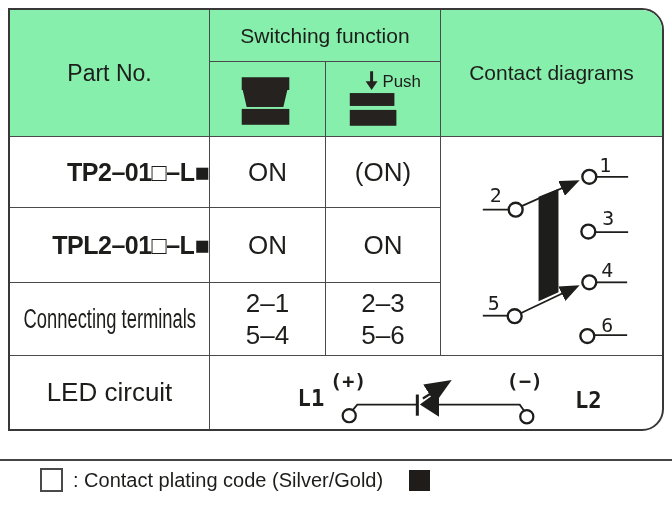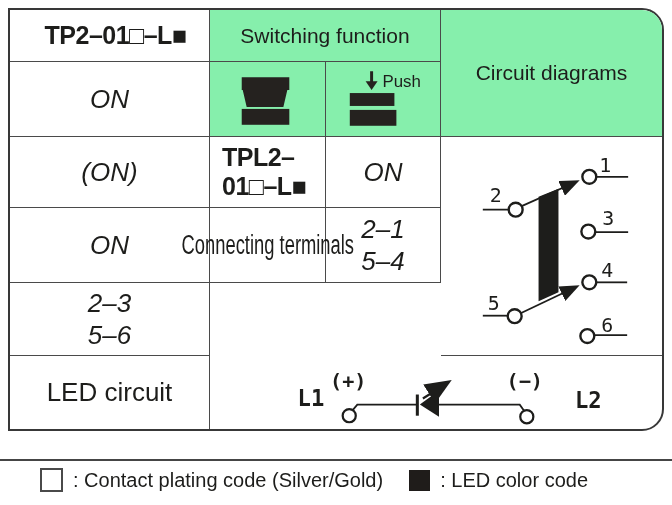--- a/index.html
+++ b/index.html
@@ -21,47 +21,50 @@
     box-sizing:border-box;
   }
   .hd{background:#86efac;}
   .no-br{border-right:none;}
   .no-bb{border-bottom:none;}
   .part-no-hd{grid-column:1;grid-row:1/3;font-size:23px;}
   .switch-hd{grid-column:2/4;grid-row:1;font-size:21px;}
   .circ-hd{grid-column:4;grid-row:1/3;font-size:21px;}
   .icon-cell-1{grid-column:2;grid-row:2;}
   .icon-cell-2{grid-column:3;grid-row:2;}
-  .partcell{justify-content:center;padding-left:12px;font-weight:bold;font-size:25px;letter-spacing:-0.5px;}
-  .oncell{font-size:26px;font-style:italic;}
+  .partcell{justify-content:flex-end;padding-left:12px;font-weight:bold;font-size:25px;letter-spacing:-0.5px;}
+  .oncell{font-size:26px;}
   .pre{white-space:pre-line;text-align:center;line-height:1.25;}
   .connecting span{display:inline-block;font-size:27px;transform:scaleX(0.68);transform-origin:center;white-space:nowrap;}
   .circuit-cell{grid-column:4;grid-row:3/6;border-right:none;padding:0;}
   .ledlabel{grid-column:1;grid-row:6;font-size:26px;border-bottom:none;justify-content:center;}
   .leddiag{grid-column:2/5;grid-row:6;border:none;padding:0;font-weight:bold;}
   .sep{position:absolute;left:0;top:459px;width:672px;height:2px;background:#454545;}
   .legend{position:absolute;left:40px;top:468px;display:flex;align-items:center;font-size:20px;}
   .sq-outline{width:19px;height:20px;border:2px solid #4a4a4a;background:#fff;display:inline-block;}
   .sq-filled{width:21px;height:21px;background:#1f1c1a;display:inline-block;margin-left:26px;}
   .legend .lbl{margin-left:10px;white-space:nowrap;}
   svg{display:block;}
   svg text{font-family:"DejaVu Sans Mono","Liberation Mono",monospace;fill:#1d1d1b;}
 </style>
 </head>
 <body>
 
 <div class="wrap">
 
   <div class="tbl">
 
+    <div class="c hd part-no-hd">
+      <span>Part No.</span>
+    </div>
     <div class="c hd switch-hd">
       <span>Switching function</span>
     </div>
     <div class="c hd circ-hd no-br">
-      <span>Circuit diagrams</span>
+      <span>Contact diagrams</span>
     </div>
 
     <div class="c hd icon-cell-1">
       <svg width="116" height="75" viewBox="0 0 116 75">
         <path d="M32,15 H80 V28 H78 L74,45 H37 L33,28 H32 Z" fill="#25221f"></path>
         <rect x="32" y="47" width="48" height="16" fill="#25221f"></rect>
       </svg>
     </div>
     <div class="c hd icon-cell-2">
       <svg width="115" height="75" viewBox="0 0 115 75">
@@ -171,16 +174,15 @@
       </svg>
     </div>
 
   </div>
 
   <div class="sep"></div>
   <div class="legend">
     <span class="sq-outline"></span>
     <span class="lbl">: Contact plating code (Silver/Gold)</span>
     <span class="sq-filled"></span>
-    <span class="lbl">: LED color code</span>
   </div>
 
 </div>
 
 </body></html>

